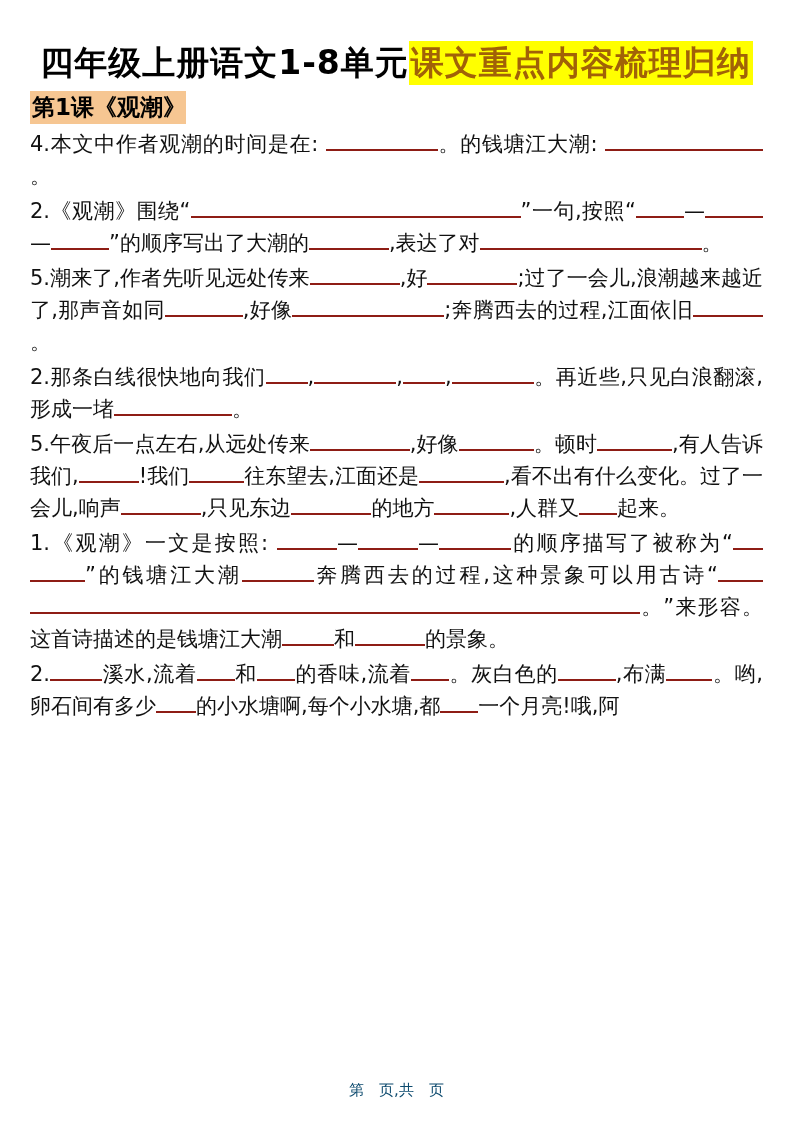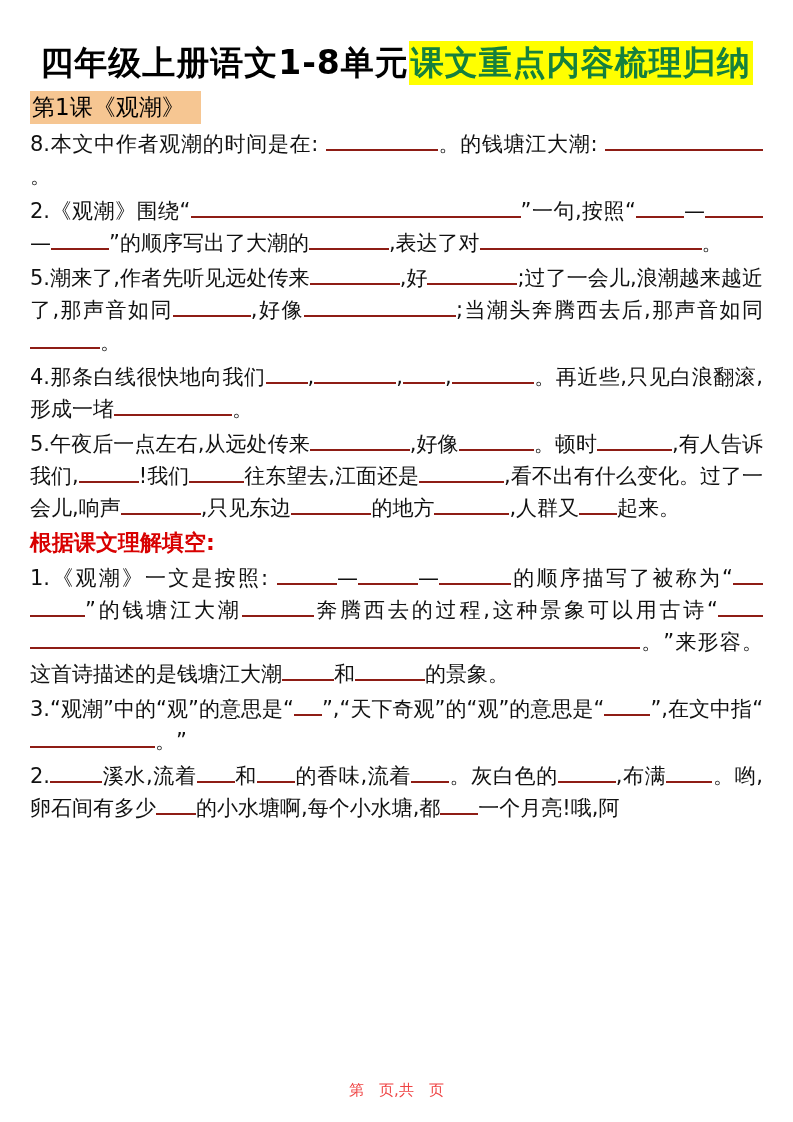--- a/index.html
+++ b/index.html
@@ -23,40 +23,40 @@
     text-align: center;
     font-size: 33px;
     line-height: 46px;
     font-weight: bold;
     color: #000;
     letter-spacing: 1px;
     white-space: nowrap;
   }
   .title .hl-yellow {
     background: #ffff00;
-    color: #15803d;
+    color: #a16207;
     padding: 2px 2px 3px 2px;
   }
   .subtitle {
     margin: 5px 0 9px 0;
     text-align: center;
     font-size: 27px;
     line-height: 34px;
     font-weight: bold;
     color: #e30909;
   }
   .lesson-row { margin: 5px 0 4px 0; }
   .lesson-header {
     display: inline-block;
     background: #f6c692;
     color: #000;
     font-size: 23px;
     line-height: 30px;
-    font-weight: normal;
-    padding: 1px 16px 2px 2px;
+    font-weight: bold;
+    padding: 1px 0 2px 2px;
   }
   .sub-header {
     color: #d80000;
     font-weight: bold;
     font-size: 22px;
     line-height: 32px;
     margin: 2px 0 3px 0;
   }
   p.q {
     margin: 0 0 3px 0;
@@ -71,37 +71,35 @@
     border-bottom: 2px solid #8e1d15;
     vertical-align: baseline;
   }
   .footer {
     position: absolute;
     left: 0;
     right: 0;
     bottom: 22px;
     text-align: center;
     font-size: 15px;
-    color: #ef4444;
+    color: #0c4a6e;
   }
 </style>
 </head>
 <body>
 
 <div class="page">
   <h1 class="title"><span>四年级上册语文1-8单元</span><span class="hl-yellow">课文重点内容梳理归纳</span></h1>
 
 
   <div id="content">
       <div class="lesson-row"><span class="lesson-header">第1课《观潮》</span></div>
-      <p class="q"><span>8.本文中作者观潮的时间是在: </span><span class="blank" style="width: 112px;"></span><span>。的钱塘江大潮: </span><span class="blank" style="width: 138px;"></span><span class="blank" style="width: 20px;"></span><span>。</span></p>
+      <p class="q"><span>4.本文中作者观潮的时间是在: </span><span class="blank" style="width: 112px;"></span><span>。的钱塘江大潮: </span><span class="blank" style="width: 138px;"></span><span class="blank" style="width: 20px;"></span><span>。</span></p>
       <p class="q"><span>2.《观潮》围绕“</span><span class="blank" style="width: 330px;"></span><span>”一句,按照“</span><span class="blank" style="width: 48px;"></span><span>—</span><span class="blank" style="width: 58px;"></span><span>—</span><span class="blank" style="width: 58px;"></span><span>”的顺序写出了大潮的</span><span class="blank" style="width: 80px;"></span><span>,表达了对</span><span class="blank" style="width: 110px;"></span><span class="blank" style="width: 112px;"></span><span>。</span></p>
-      <p class="q"><span>5.潮来了,作者先听见远处传来</span><span class="blank" style="width: 90px;"></span><span>,好</span><span class="blank" style="width: 90px;"></span><span>;过了一会儿,浪潮越来越近了,那声音如同</span><span class="blank" style="width: 78px;"></span><span>,好像</span><span class="blank" style="width: 152px;"></span><span>;当潮头奔腾西去后,那声音如同</span><span class="blank" style="width: 70px;"></span><span>。</span></p>
-      <p class="q"><span>4.那条白线很快地向我们</span><span class="blank" style="width: 42px;"></span><span>,</span><span class="blank" style="width: 82px;"></span><span>,</span><span class="blank" style="width: 42px;"></span><span>,</span><span class="blank" style="width: 82px;"></span><span>。再近些,只见白浪翻滚,形成一堵</span><span class="blank" style="width: 118px;"></span><span>。</span></p>
+      <p class="q"><span>5.潮来了,作者先听见远处传来</span><span class="blank" style="width: 90px;"></span><span>,好</span><span class="blank" style="width: 90px;"></span><span>;过了一会儿,浪潮越来越近了,那声音如同</span><span class="blank" style="width: 78px;"></span><span>,好像</span><span class="blank" style="width: 152px;"></span><span>;奔腾西去的过程,江面依旧</span><span class="blank" style="width: 70px;"></span><span>。</span></p>
+      <p class="q"><span>2.那条白线很快地向我们</span><span class="blank" style="width: 42px;"></span><span>,</span><span class="blank" style="width: 82px;"></span><span>,</span><span class="blank" style="width: 42px;"></span><span>,</span><span class="blank" style="width: 82px;"></span><span>。再近些,只见白浪翻滚,形成一堵</span><span class="blank" style="width: 118px;"></span><span>。</span></p>
       <p class="q"><span>5.午夜后一点左右,从远处传来</span><span class="blank" style="width: 100px;"></span><span>,好像</span><span class="blank" style="width: 75px;"></span><span>。顿时</span><span class="blank" style="width: 75px;"></span><span>,有人告诉我们,</span><span class="blank" style="width: 60px;"></span><span>!我们</span><span class="blank" style="width: 55px;"></span><span>往东望去,江面还是</span><span class="blank" style="width: 85px;"></span><span>,看不出有什么变化。过了一会儿,响声</span><span class="blank" style="width: 80px;"></span><span>,只见东边</span><span class="blank" style="width: 80px;"></span><span>的地方</span><span class="blank" style="width: 75px;"></span><span>,人群又</span><span class="blank" style="width: 38px;"></span><span>起来。</span></p>
-      <div class="sub-header">根据课文理解填空:</div>
       <p class="q"><span>1.《观潮》一文是按照: </span><span class="blank" style="width: 60px;"></span><span>—</span><span class="blank" style="width: 60px;"></span><span>—</span><span class="blank" style="width: 72px;"></span><span>的顺序描写了被称为“</span><span class="blank" style="width: 30px;"></span><span class="blank" style="width: 55px;"></span><span>”的钱塘江大潮</span><span class="blank" style="width: 72px;"></span><span>奔腾西去的过程,这种景象可以用古诗“</span><span class="blank" style="width: 45px;"></span><span class="blank" style="width: 610px;"></span><span>。”来形容。这首诗描述的是钱塘江大潮</span><span class="blank" style="width: 52px;"></span><span>和</span><span class="blank" style="width: 70px;"></span><span>的景象。</span></p>
-      <p class="q"><span>3.“观潮”中的“观”的意思是“</span><span class="blank" style="width: 28px;"></span><span>”,“天下奇观”的“观”的意思是“</span><span class="blank" style="width: 28px;"></span><span class="blank" style="width: 18px;"></span><span>”,在文中指“</span><span class="blank" style="width: 125px;"></span><span>。”</span></p>
       <p class="q"><span>2.</span><span class="blank" style="width: 52px;"></span><span>溪水,流着</span><span class="blank" style="width: 38px;"></span><span>和</span><span class="blank" style="width: 38px;"></span><span>的香味,流着</span><span class="blank" style="width: 38px;"></span><span>。灰白色的</span><span class="blank" style="width: 58px;"></span><span>,布满</span><span class="blank" style="width: 24px;"></span><span class="blank" style="width: 22px;"></span><span>。哟,卵石间有多少</span><span class="blank" style="width: 40px;"></span><span>的小水塘啊,每个小水塘,都</span><span class="blank" style="width: 38px;"></span><span>一个月亮!哦,阿</span></p>
     </div>
 
   <div class="footer">第　页,共　页</div>
 </div>
 
 </body></html>

